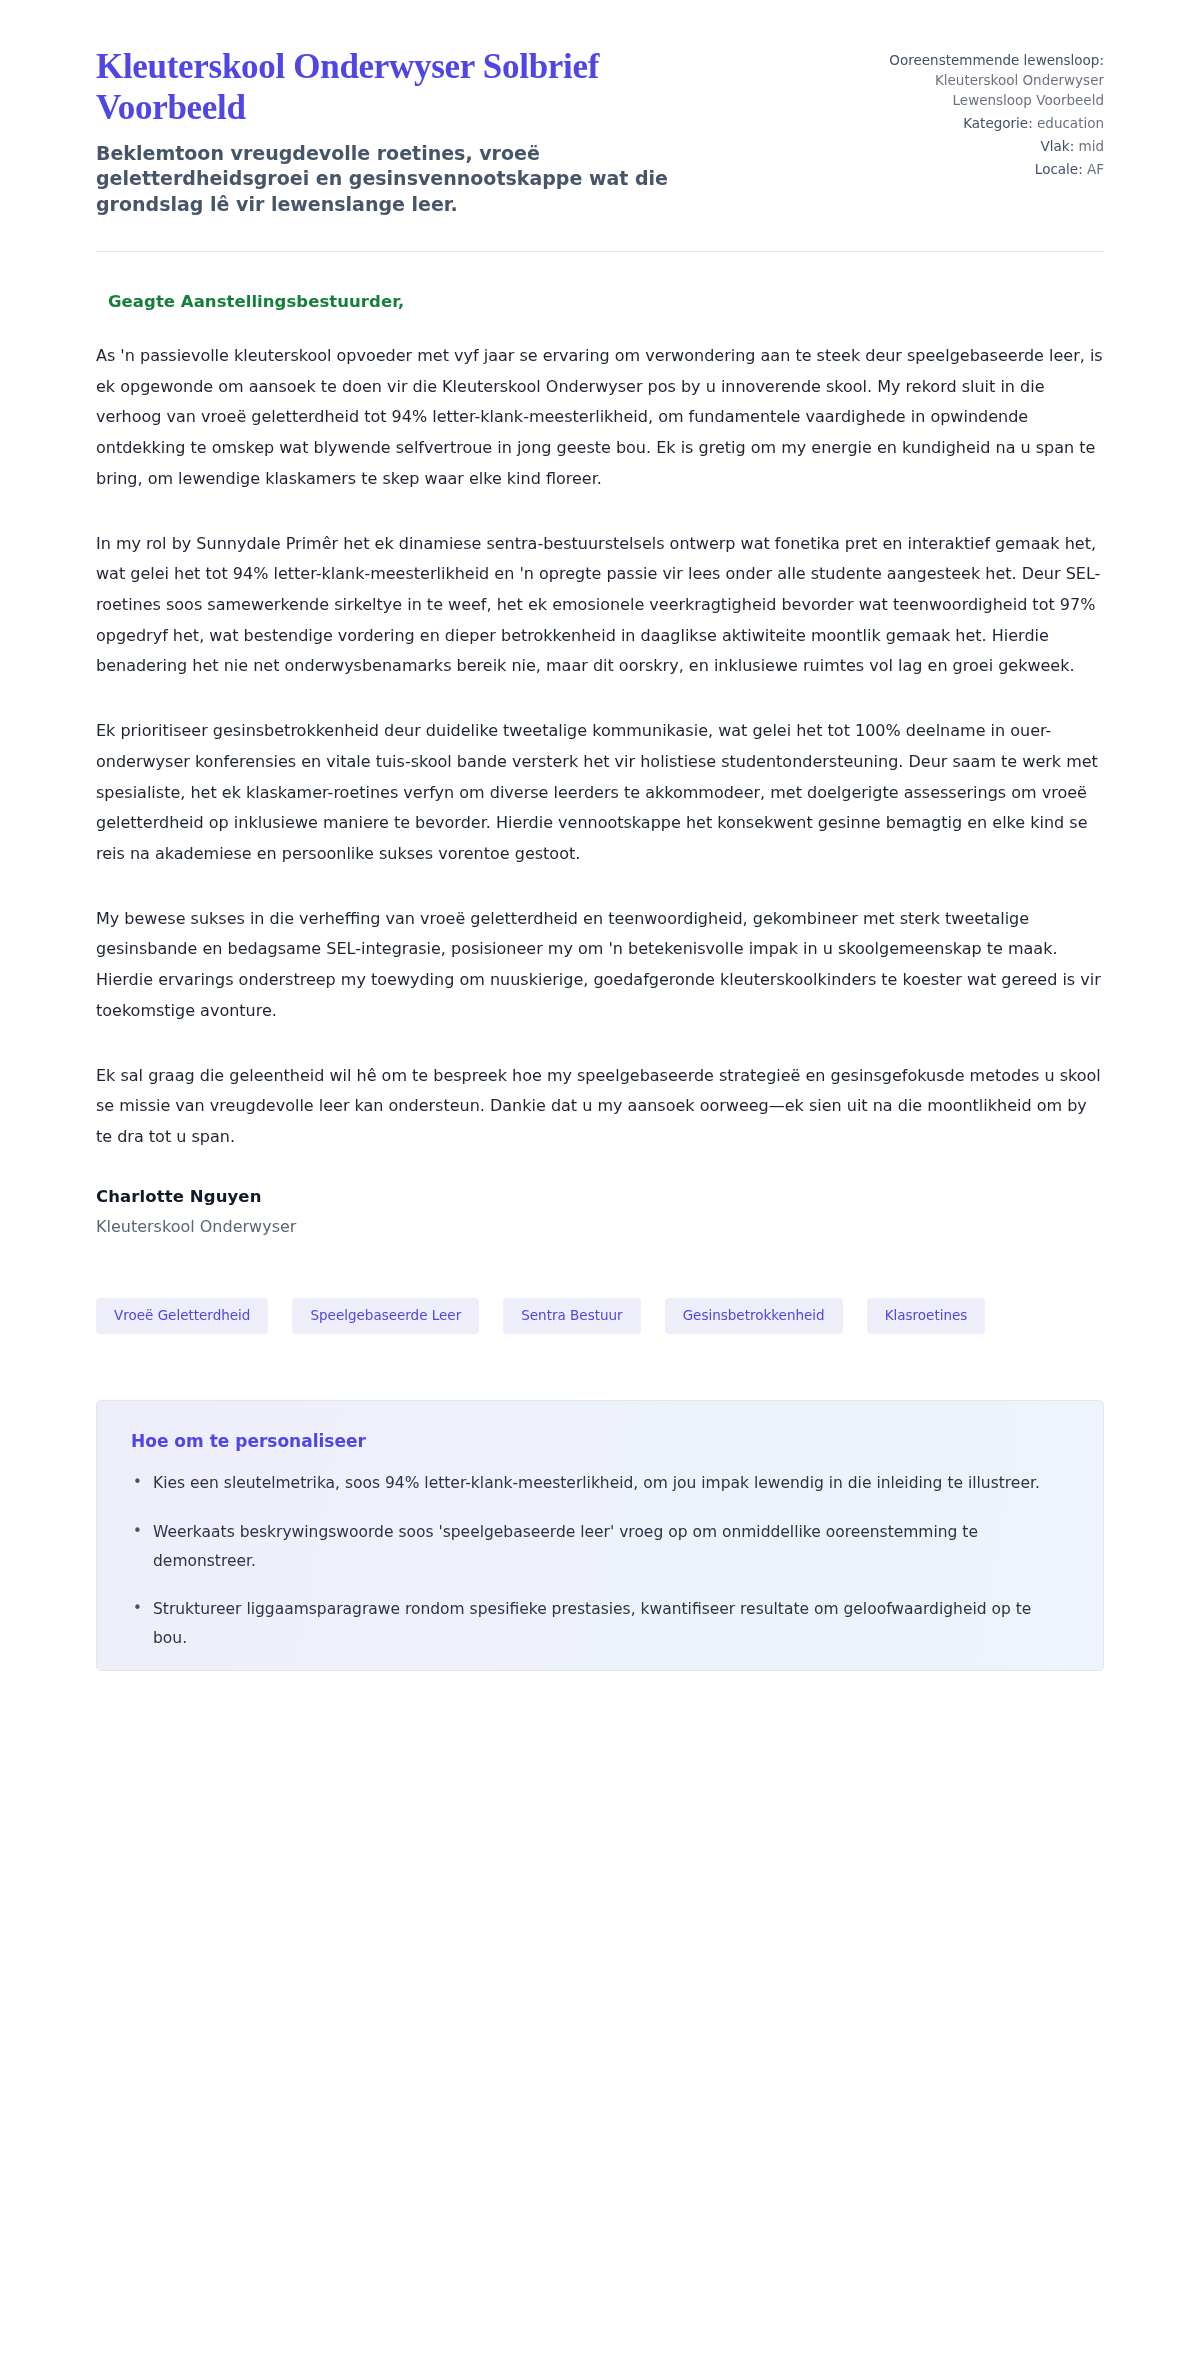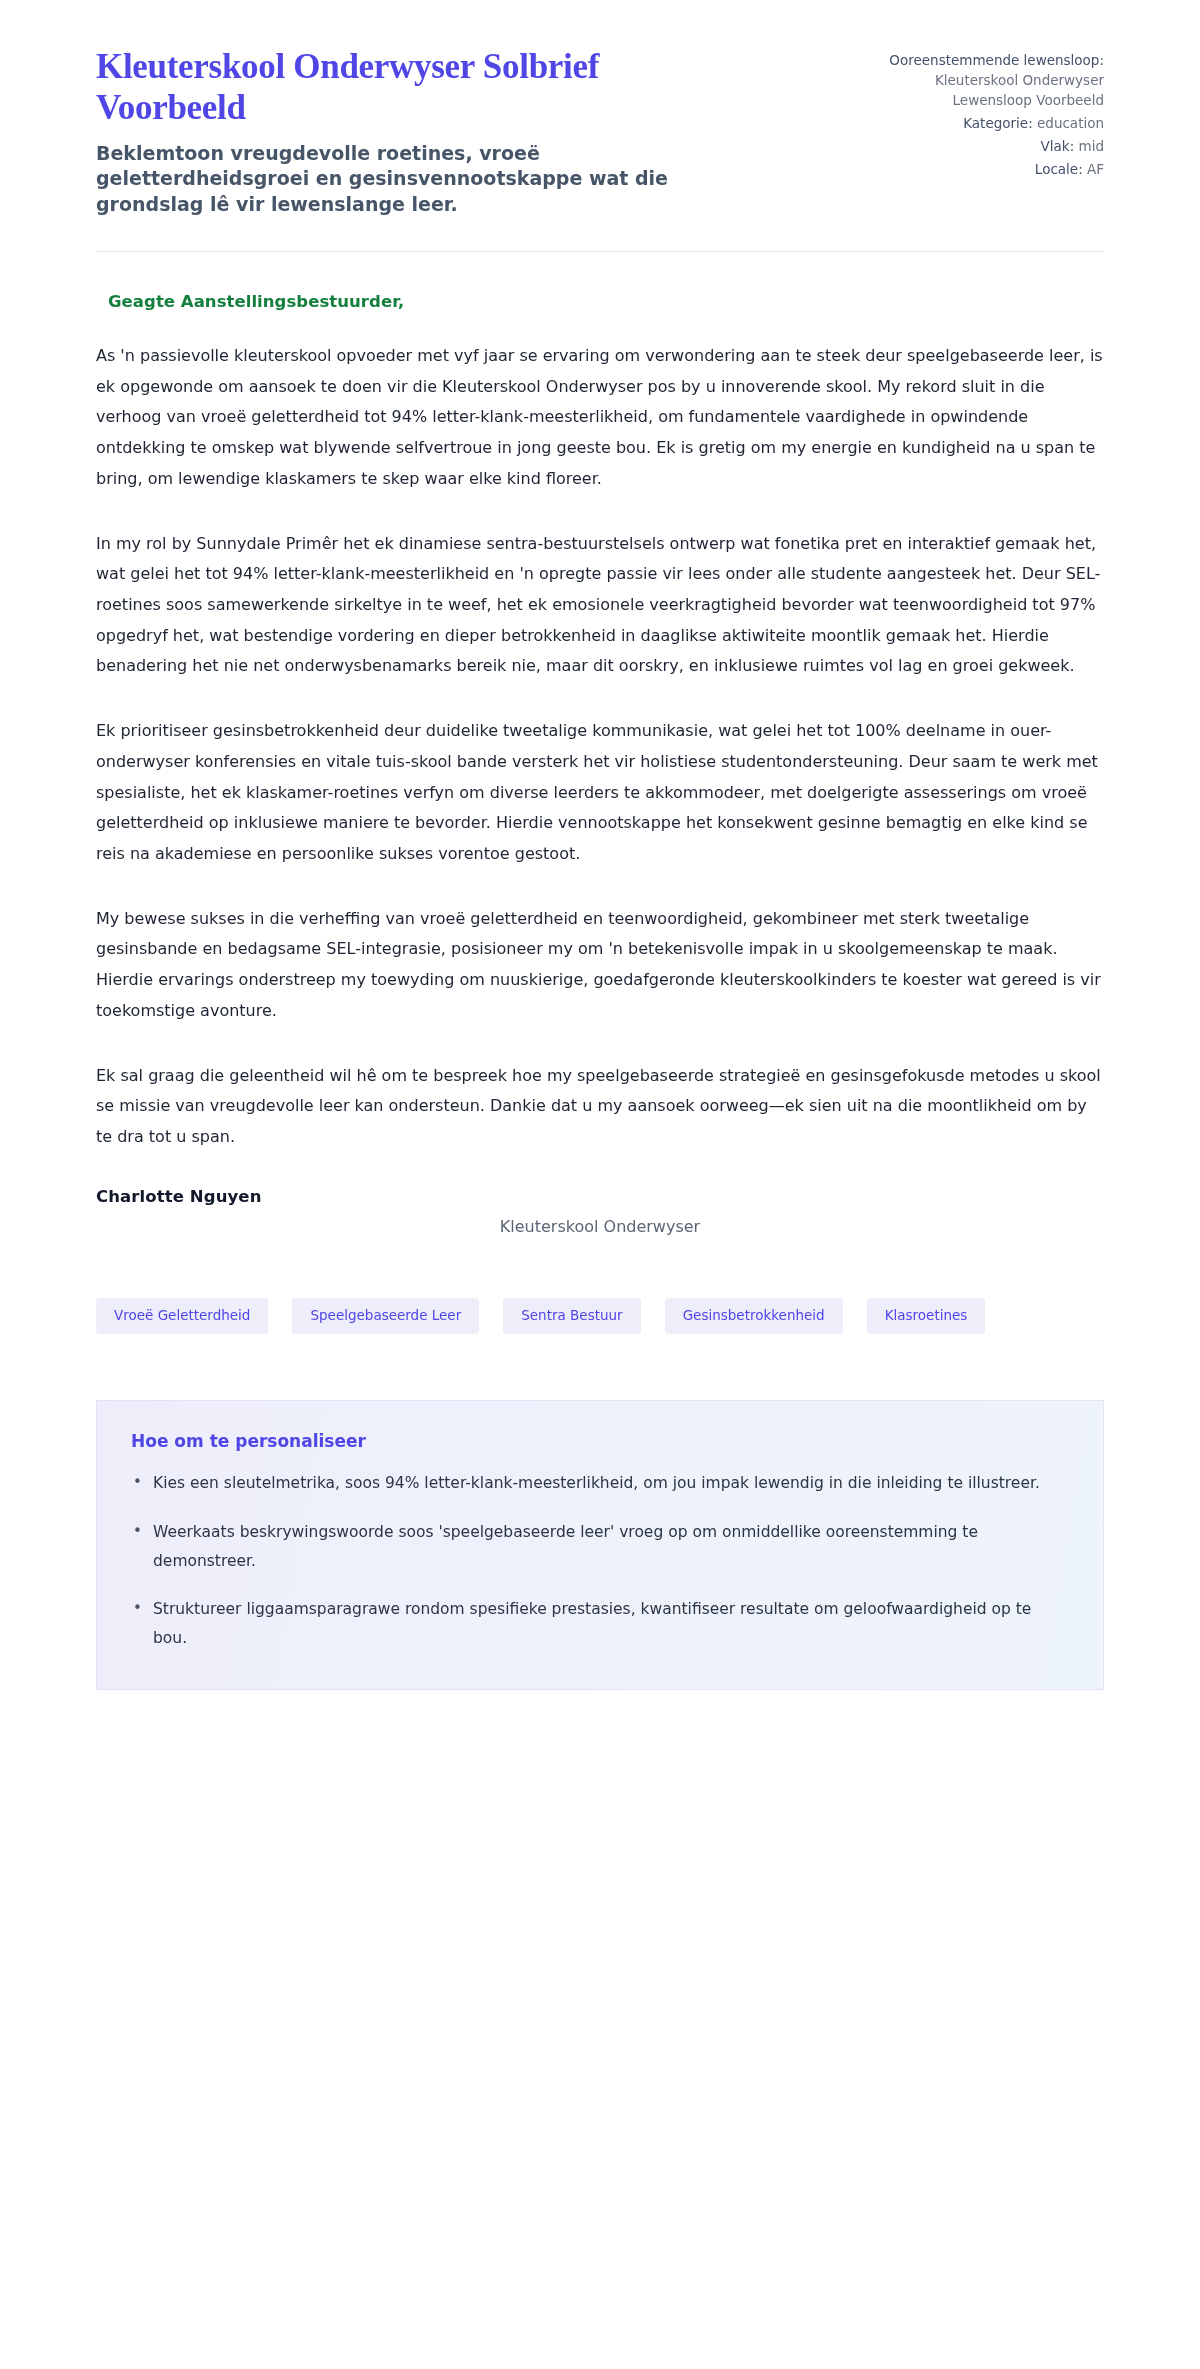--- a/index.html
+++ b/index.html
@@ -103,21 +103,20 @@
     font-size: 16.5px;
     font-weight: 700;
     color: #12192b;
     letter-spacing: 0.1px;
   }
   .sig-role {
     margin: 11px 0 0 0;
     font-size: 16px;
     font-weight: 400;
     color: #5b6575;
-    text-align: center;
   }
 
   
   .tag-row {
     display: flex;
     flex-wrap: wrap;
     gap: 24px;
     margin-top: 62px;
   }
   .tag {
@@ -128,22 +127,22 @@
     padding: 11px 18px 12px 18px;
     border-radius: 4px;
     white-space: nowrap;
   }
 
   
   .tipbox {
     margin-top: 66px;
     background: linear-gradient(100deg, #eeeefb 0%, #eef2fb 55%, #eef4fb 100%);
     border: 1px solid #e2e4f4;
-    border-radius: 0;
-    padding: 30px 34px 34px 34px;
+    border-radius: 5px;
+    padding: 30px 34px 15px 34px;
   }
   .tipbox-title {
     margin: 0 0 18px 0;
     font-size: 17px;
     font-weight: 700;
     color: #4f46e5;
   }
   .tip-list {
     list-style: none;
     margin: 0;

